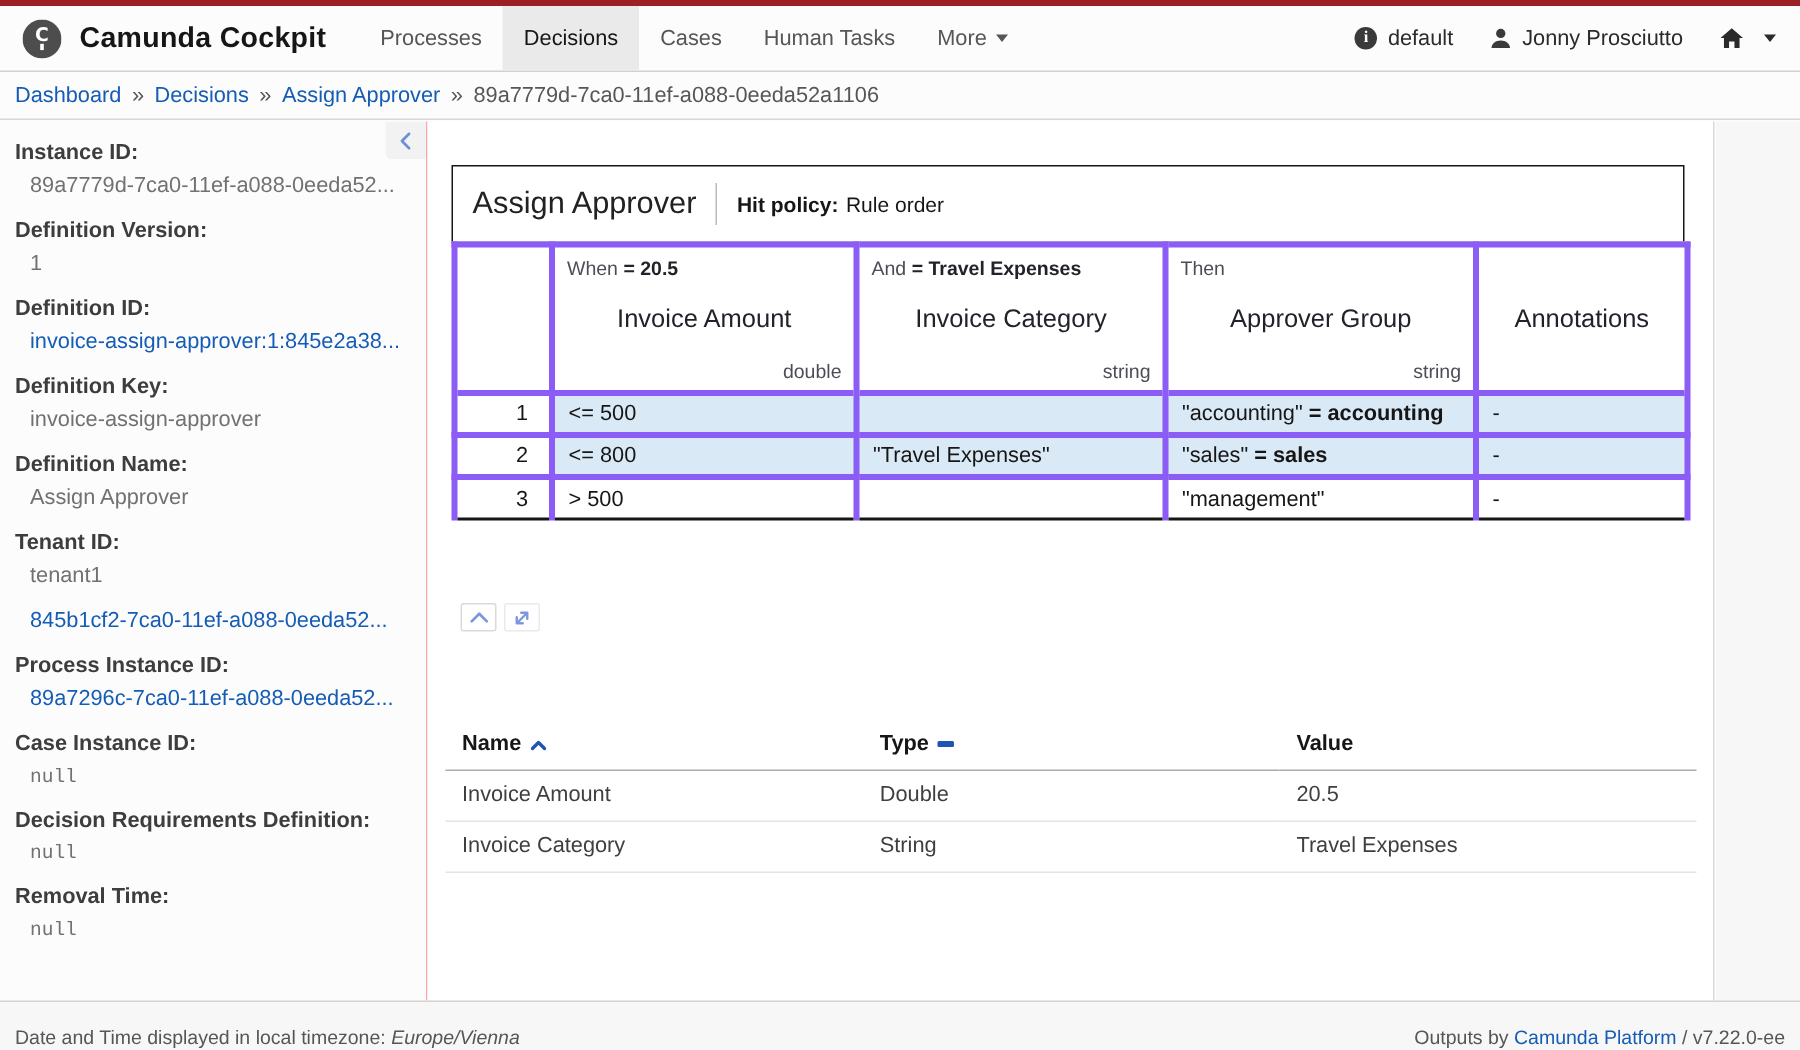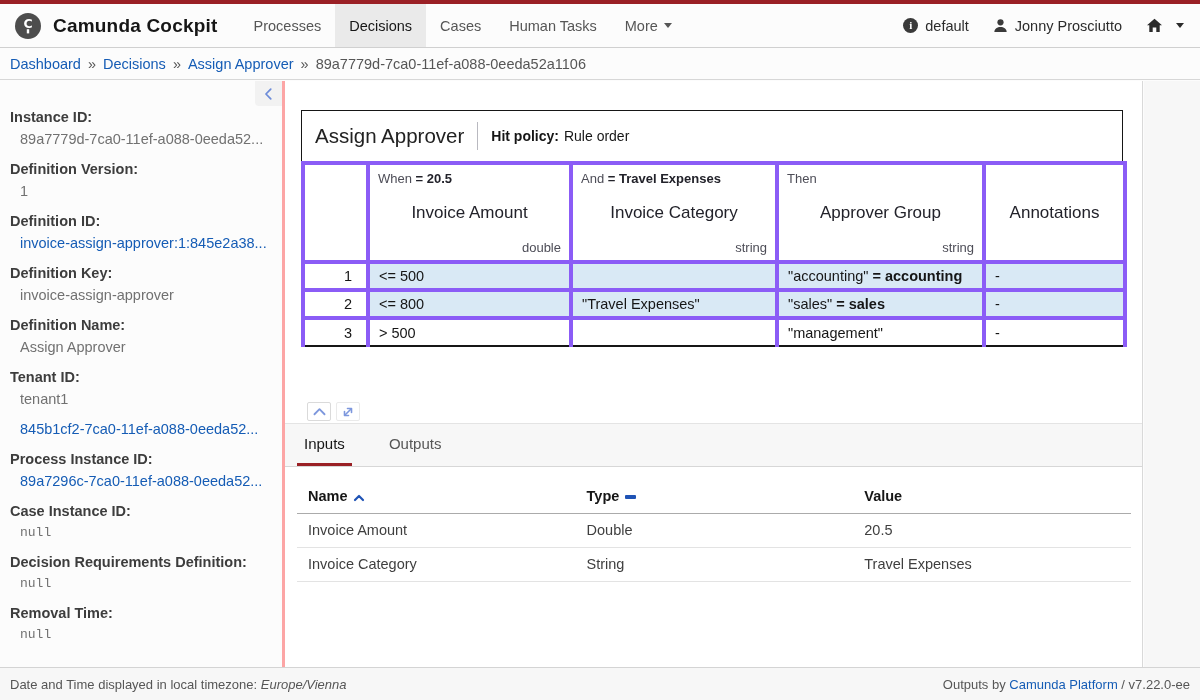--- a/index.html
+++ b/index.html
@@ -29,22 +29,22 @@
                 line-height:15px; text-align:center; display:inline-block; }
 
   
   .breadcrumb { position:absolute; top:48px; left:0; right:0; height:32px; border-bottom:1px solid #d7d7d7;
                 display:flex; align-items:center; padding-left:10px; font-size:14.5px; background:#fcfcfc; }
   .breadcrumb a { color:#155cb5; }
   .breadcrumb .sep { color:#565656; margin:0 7px; }
   .breadcrumb .current { color:#565656; }
 
   
-  .sidebar { position:absolute; top:81px; left:0; width:285px; bottom:24px; border-right:3px solid #fca5a5;
-             padding:28px 10px 0 10px; overflow:hidden; background:#fcfcfc; }
+  .sidebar { position:absolute; top:81px; left:0; width:285px; bottom:24px; border-right:1px solid #fca5a5;
+             padding:13px 10px 0 10px; overflow:hidden; background:#fcfcfc; }
   .field { margin-bottom:14px; }
   .field-label { font-weight:700; font-size:14.5px; color:#3d3d3d; margin-bottom:6px; }
   .field-value { font-size:14.5px; color:#717171; padding-left:10px; white-space:nowrap; }
   .field-value.link { color:#155cb5; cursor:pointer; }
   .field-value.code { font-family:"Liberation Mono", monospace; font-size:13px; }
   .collapse-btn { position:absolute; top:0; right:0; width:27px; height:25px; background:#f2f2f2;
                   border:none; border-bottom-left-radius:4px; cursor:pointer;
                   display:flex; align-items:center; justify-content:center; }
 
   
@@ -95,21 +95,21 @@
   .vars table { width:100%; border-collapse:collapse; table-layout:fixed; }
   .vars th { text-align:left; font-size:14.5px; color:#161616; font-weight:700; height:33px;
              border-bottom:1px solid #ababab; padding-left:11px; cursor:pointer; }
   .vars td { font-size:14.5px; color:#3f3f3f; height:34px; border-bottom:1px solid #e3e3e3; padding-left:11px; }
   .sort-dash { display:inline-block; width:11px; height:4px; background:#1f53b5; border-radius:1px;
                margin-left:6px; vertical-align:2px; }
   .sort-caret { margin-left:5px; vertical-align:-1px; }
 
   
   .footer { position:absolute; left:0; right:0; bottom:0; height:24px; background:#f7f7f7;
-            border-top:1px solid #d4d4d4; display:flex; align-items:center; justify-content:space-between;
+            border-top:1px solid #d4d4d4; display:flex; justify-content:space-between;
             padding:16px 10px; font-size:13px; color:#565656; }
   .footer .tz { font-style:italic; }
   .footer a { color:#155cb5; }
 </style>
 </head>
 <body>
 
 <div class="accent"></div>
 
 <header class="navbar">
@@ -291,24 +291,20 @@
       <svg width="14" height="14" viewBox="0 0 14 14">
         <g fill="none" stroke="#7d97dd" stroke-width="1.6" stroke-linecap="round" stroke-linejoin="round">
           <line x1="4" y1="10" x2="10" y2="4"></line>
           <polyline points="6.5,3.5 10.5,3.5 10.5,7.5"></polyline>
           <polyline points="7.5,10.5 3.5,10.5 3.5,6.5"></polyline>
         </g>
       </svg>
     </button>
   </div>
 
-  <div class="tabstrip">
-    <span class="tab active">Inputs</span>
-    <span class="tab">Outputs</span>
-  </div>
 
   <div class="vars">
     <table>
       <colgroup>
           <col style="width:33.4%">
           <col style="width:33.3%">
           <col style="width:33.3%">
         </colgroup>
       <thead>
         <tr>

